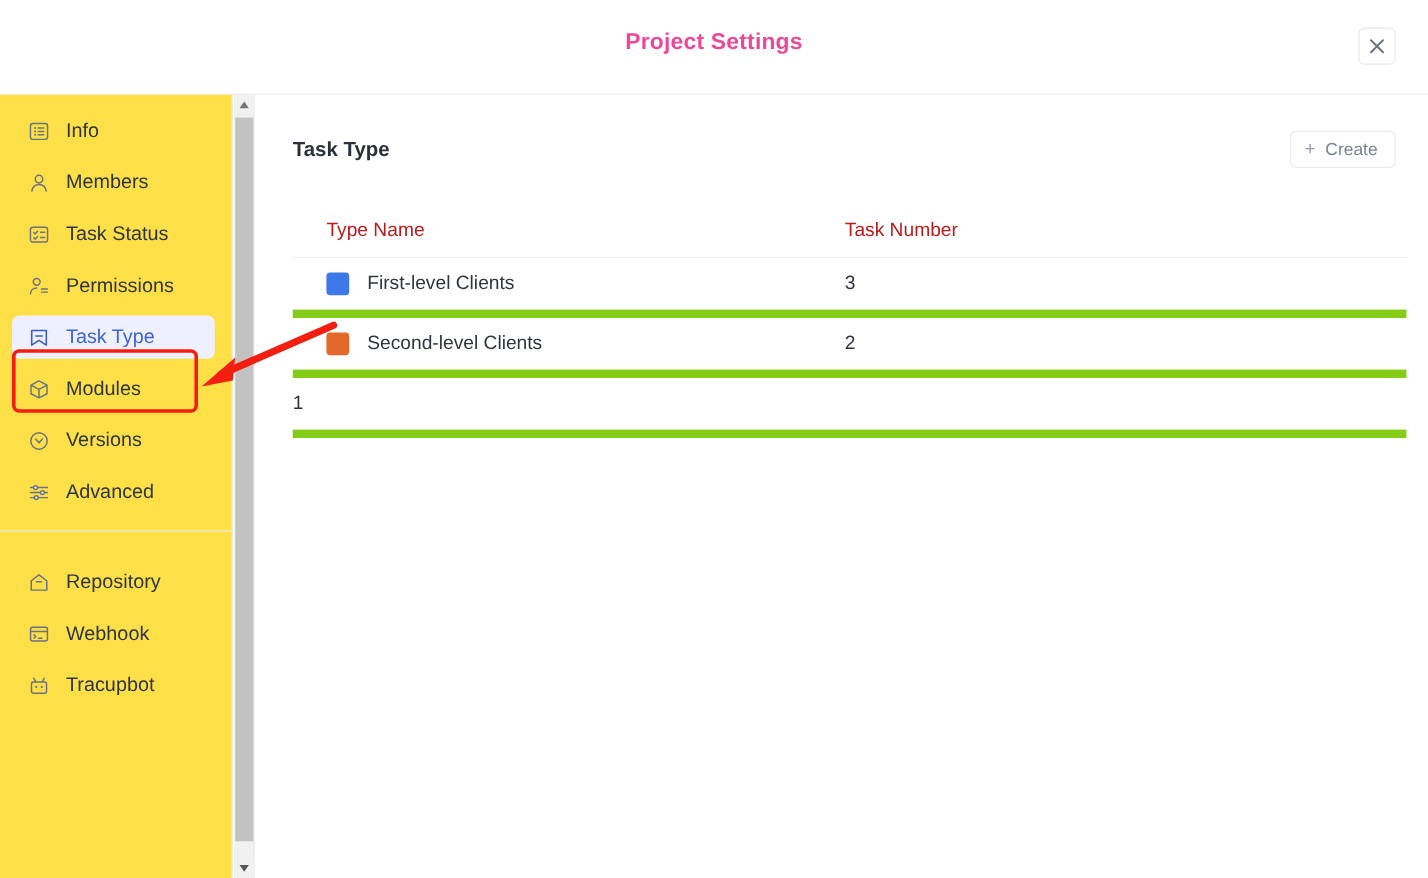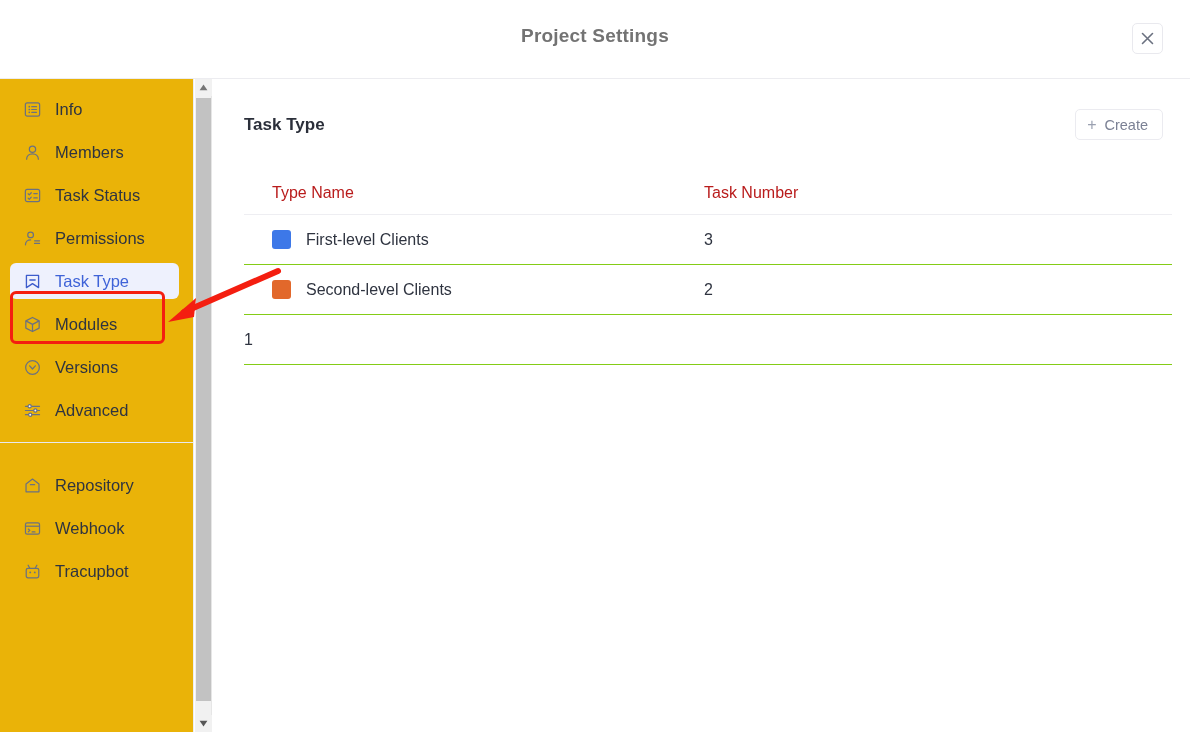--- a/index.html
+++ b/index.html
@@ -13,36 +13,36 @@
 
   
   #header {
     position: absolute; left: 0; top: 0; width: 1190px; height: 79px;
     background: #ffffff;
     border-bottom: 1px solid #ececf0;
   }
   #header-title {
     position: absolute; left: 0; top: 25px; width: 1190px;
     text-align: center;
-    font-size: 19px; font-weight: bold; color: #737373;
+    font-size: 19px; font-weight: bold; color: #ec4899;
     letter-spacing: .2px;
   }
   #close-button {
     position: absolute; right: 27px; top: 23px;
     width: 31px; height: 31px;
     border: 1px solid #e9e9ee; border-radius: 5px;
     background: #fff; cursor: pointer;
     display: flex; align-items: center; justify-content: center;
   }
   #close-button svg { display: block; }
 
   
   #sidebar {
     position: absolute; left: 0; top: 79px; width: 194px; height: 653px;
-    background: #eab308;
+    background: #fde047;
     border-right: 1px solid #eceef2;
     overflow: hidden;
   }
   .nav-group { padding-top: 5px; }
   .nav-item {
     position: relative;
     display: flex; align-items: center;
     height: 36px; margin: 7px 14px 7px 10px;
     border-radius: 6px;
     cursor: pointer;
@@ -116,21 +116,21 @@
   .tbl-row { display: flex; align-items: center; }
   .tbl-head {
     height: 44px;
     border-bottom: 1px solid #eeeef2;
   }
   .tbl-head .c1, .tbl-head .c2 {
     font-size: 16px; color: #b91c1c;
   }
   .tbl-body-row {
     height: 50px;
-    border-bottom: 1px solid #84cc16;
+    border-bottom: 7px solid #84cc16;
     align-items: center;
   }
   .c1 { width: 460px; display: flex; align-items: center; padding-left: 28px; }
   .c2 { width: 300px; padding-left: 0; }
   .tbl-head .c1 { padding-left: 28px; }
   .swatch {
     width: 19px; height: 19px; border-radius: 3px;
     flex: 0 0 19px;
   }
   .type-name {

